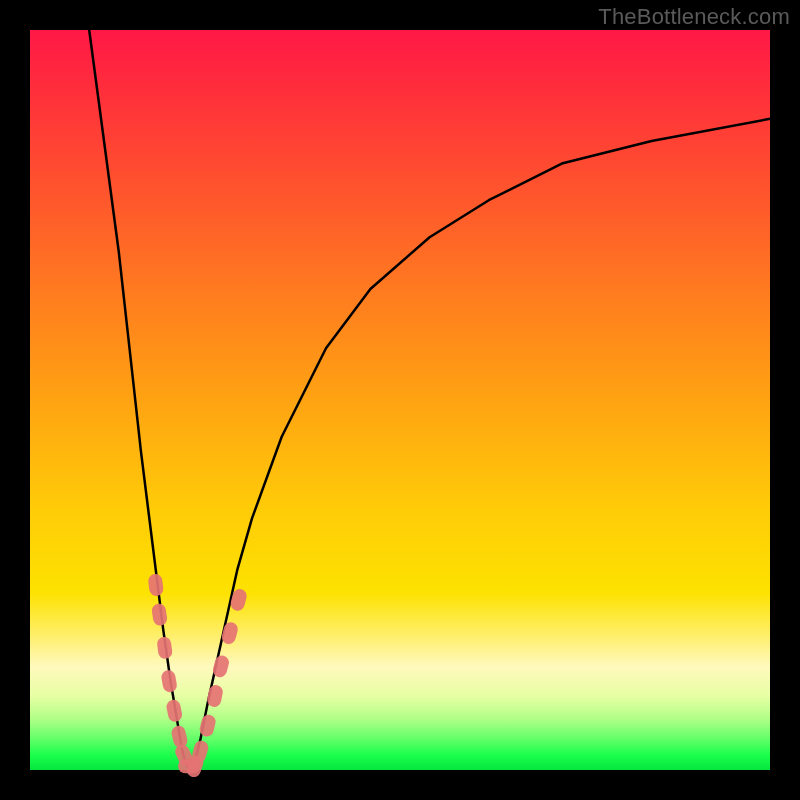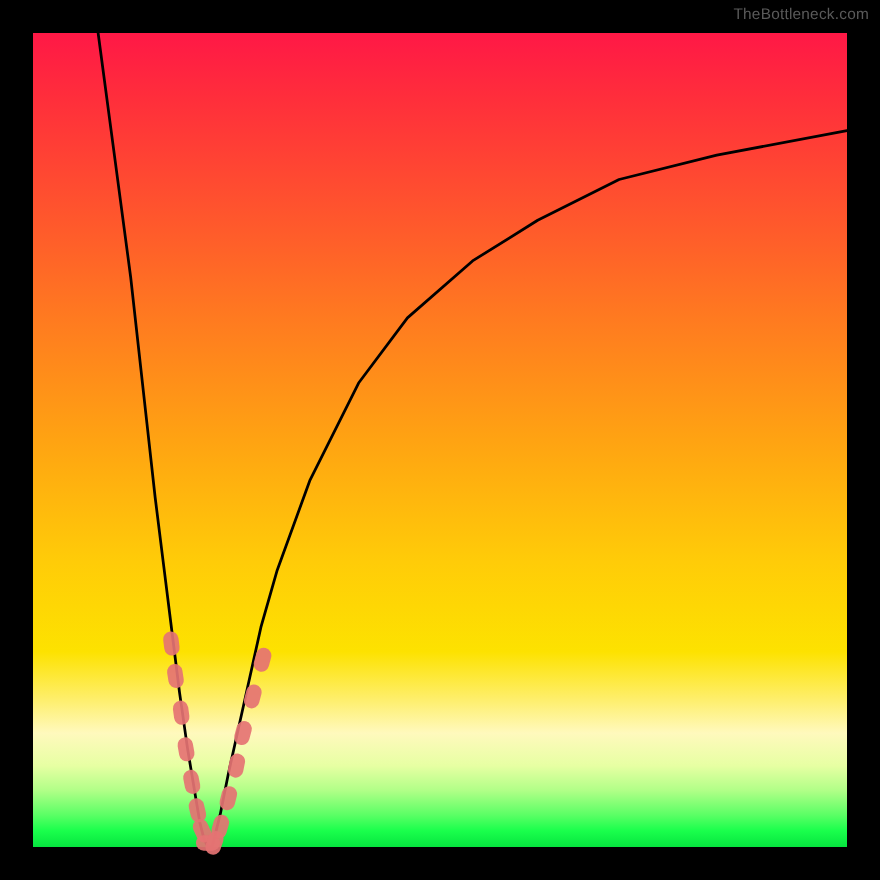--- a/index.html
+++ b/index.html
@@ -48,21 +48,21 @@
     top: 0;
     width: 740px;
     height: 740px;
     overflow: visible;
   }
   .watermark {
     position: absolute;
     top: 4px;
     right: 10px;
     color: #5a5a5a;
-    font-size: 14px;
+    font-size: 22px;
     font-weight: 400;
     letter-spacing: 0.2px;
     user-select: none;
     text-align: right;
   }
 </style>
 </head>
 <body>
 
 <div class="frame">

